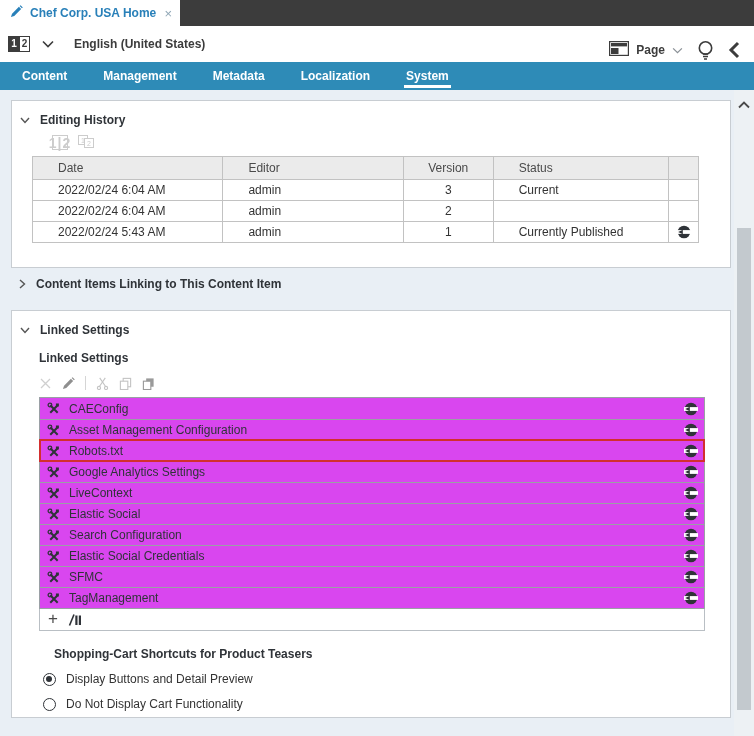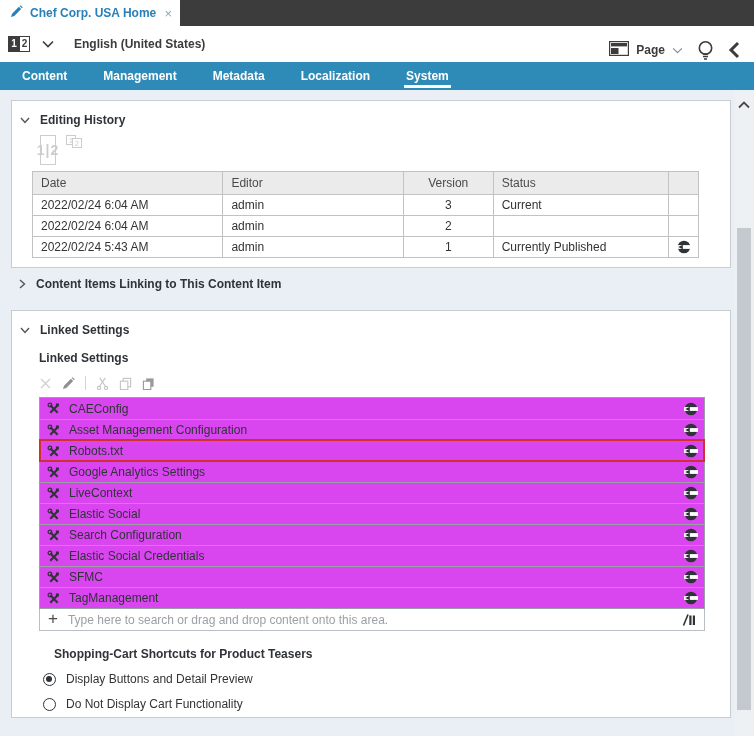--- a/index.html
+++ b/index.html
@@ -38,31 +38,31 @@
   .panel1 { top:10px; height:168px; }
   .panel2 { top:220px; height:408px; }
 
   .sec-head { display:flex; align-items:center; gap:10px; font-weight:bold; color:#2f3338; }
   .sec-head svg { flex:0 0 auto; }
   .p1-head { padding:12px 0 0 8px; }
   .linking-head { position:absolute; top:187px; left:19px; }
 
   
   .hist-icons { display:flex; gap:10px; margin:8px 0 6px 28px; }
-  .cmp { border:1px solid #ccc; color:#ccc; font-size:14px; font-weight:bold; width:16px; height:30px; display:flex; align-items:center; justify-content:center; letter-spacing:1px; }
+  .cmp { border:1px solid #ccc; color:#ccc; font-size:14px; font-weight:bold; width:16px; height:15px; display:flex; align-items:center; justify-content:center; letter-spacing:1px;margin-left:12px; }
   .cmp2 { position:relative; width:16px; height:13px; }
   .cmp2 .a,.cmp2 .b { position:absolute; border:1px solid #ccc; color:#ccc; font-size:7px; width:10px; height:10px; display:flex; align-items:center; justify-content:center; background:#fff; }
   .cmp2 .a { left:0; top:0; }
   .cmp2 .b { right:0; bottom:0; }
 
   
   .table { margin:2px 0 0 20px; width:667px; border:1px solid #c2c2c2; }
   .tr { display:flex; height:21px; border-top:1px solid #c2c2c2; background:#fff; }
   .tr.head { height:22px; border-top:none; background:#ebebeb; color:#4a4a4a; }
-  .td { padding:0 8px; display:flex; align-items:center; overflow:hidden; white-space:nowrap; }
+  .td { padding:0 25px; display:flex; align-items:center; overflow:hidden; white-space:nowrap; }
   .c-date { width:190px; }
   .c-editor { width:181px; border-left:1px solid #c2c2c2; }
   .c-version { width:90px; justify-content:center; border-left:1px solid #c2c2c2; }
   .c-status { width:176px; border-left:1px solid #c2c2c2; }
   .c-icon { width:30px; justify-content:center; border-left:1px solid #c2c2c2; padding:0; }
   .tr.head .td { border-left-color:#c2c2c2; }
 
   
   .p2-head { padding:12px 0 0 8px; }
   .ls-label { font-weight:bold; color:#2f3338; margin:14px 0 0 27px; }
@@ -420,21 +420,20 @@
               <circle cx="7" cy="7" r="6.3" fill="#2f3338"></circle>
               <rect x="0" y="5.1" width="14" height="3.8" fill="#fff"></rect>
               <path d="M1.2 7 L5.8 4.7 L5.8 9.3 Z" fill="#2f3338"></path>
             </svg>
           </span>
         </div>
       </div>
 
     <div class="search-row">
       <span class="plus">+</span>
-      <input type="text" value="" placeholder="Type here to search or drag and drop content onto this area." style="">
       <span class="icon-btn">
         <svg width="14" height="14" viewBox="0 0 14 14">
           <path d="M1.5 12.5 L6 1.5" stroke="#2f3338" stroke-width="1.6"></path>
           <rect x="7.3" y="2.5" width="2.2" height="9.5" fill="#2f3338"></rect>
           <rect x="10.8" y="2.5" width="2.2" height="9.5" fill="#2f3338"></rect>
         </svg>
       </span>
     </div>
 
     <div class="shortcuts-title">Shopping-Cart Shortcuts for Product Teasers</div>

